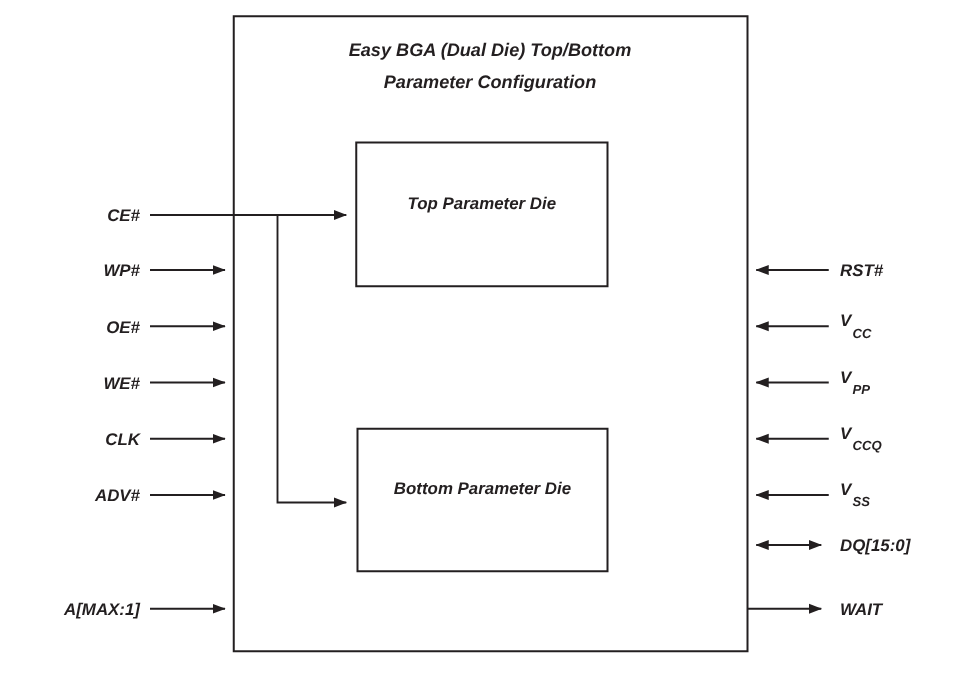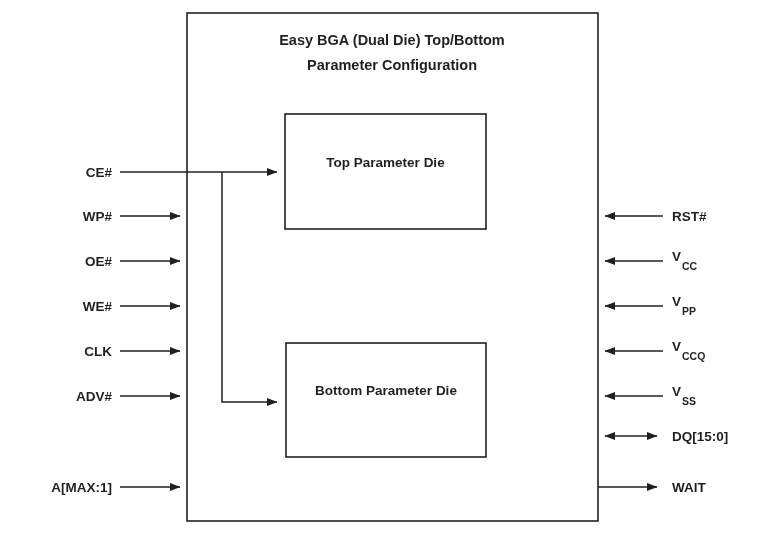--- a/index.html
+++ b/index.html
@@ -10,20 +10,21 @@
   body {
     width: 766px;
     height: 542px;
     font-family: "Liberation Sans", sans-serif;
     overflow: hidden;
   }
   #diagram-root {
     position: relative;
     width: 766px;
     height: 542px;
+    font-style: italic;
   }
   svg.diagram {
     display: block;
     width: 766px;
     height: 542px;
   }
   .outer-box,
   .die-box {
     fill: #ffffff;
     stroke: #231f20;

